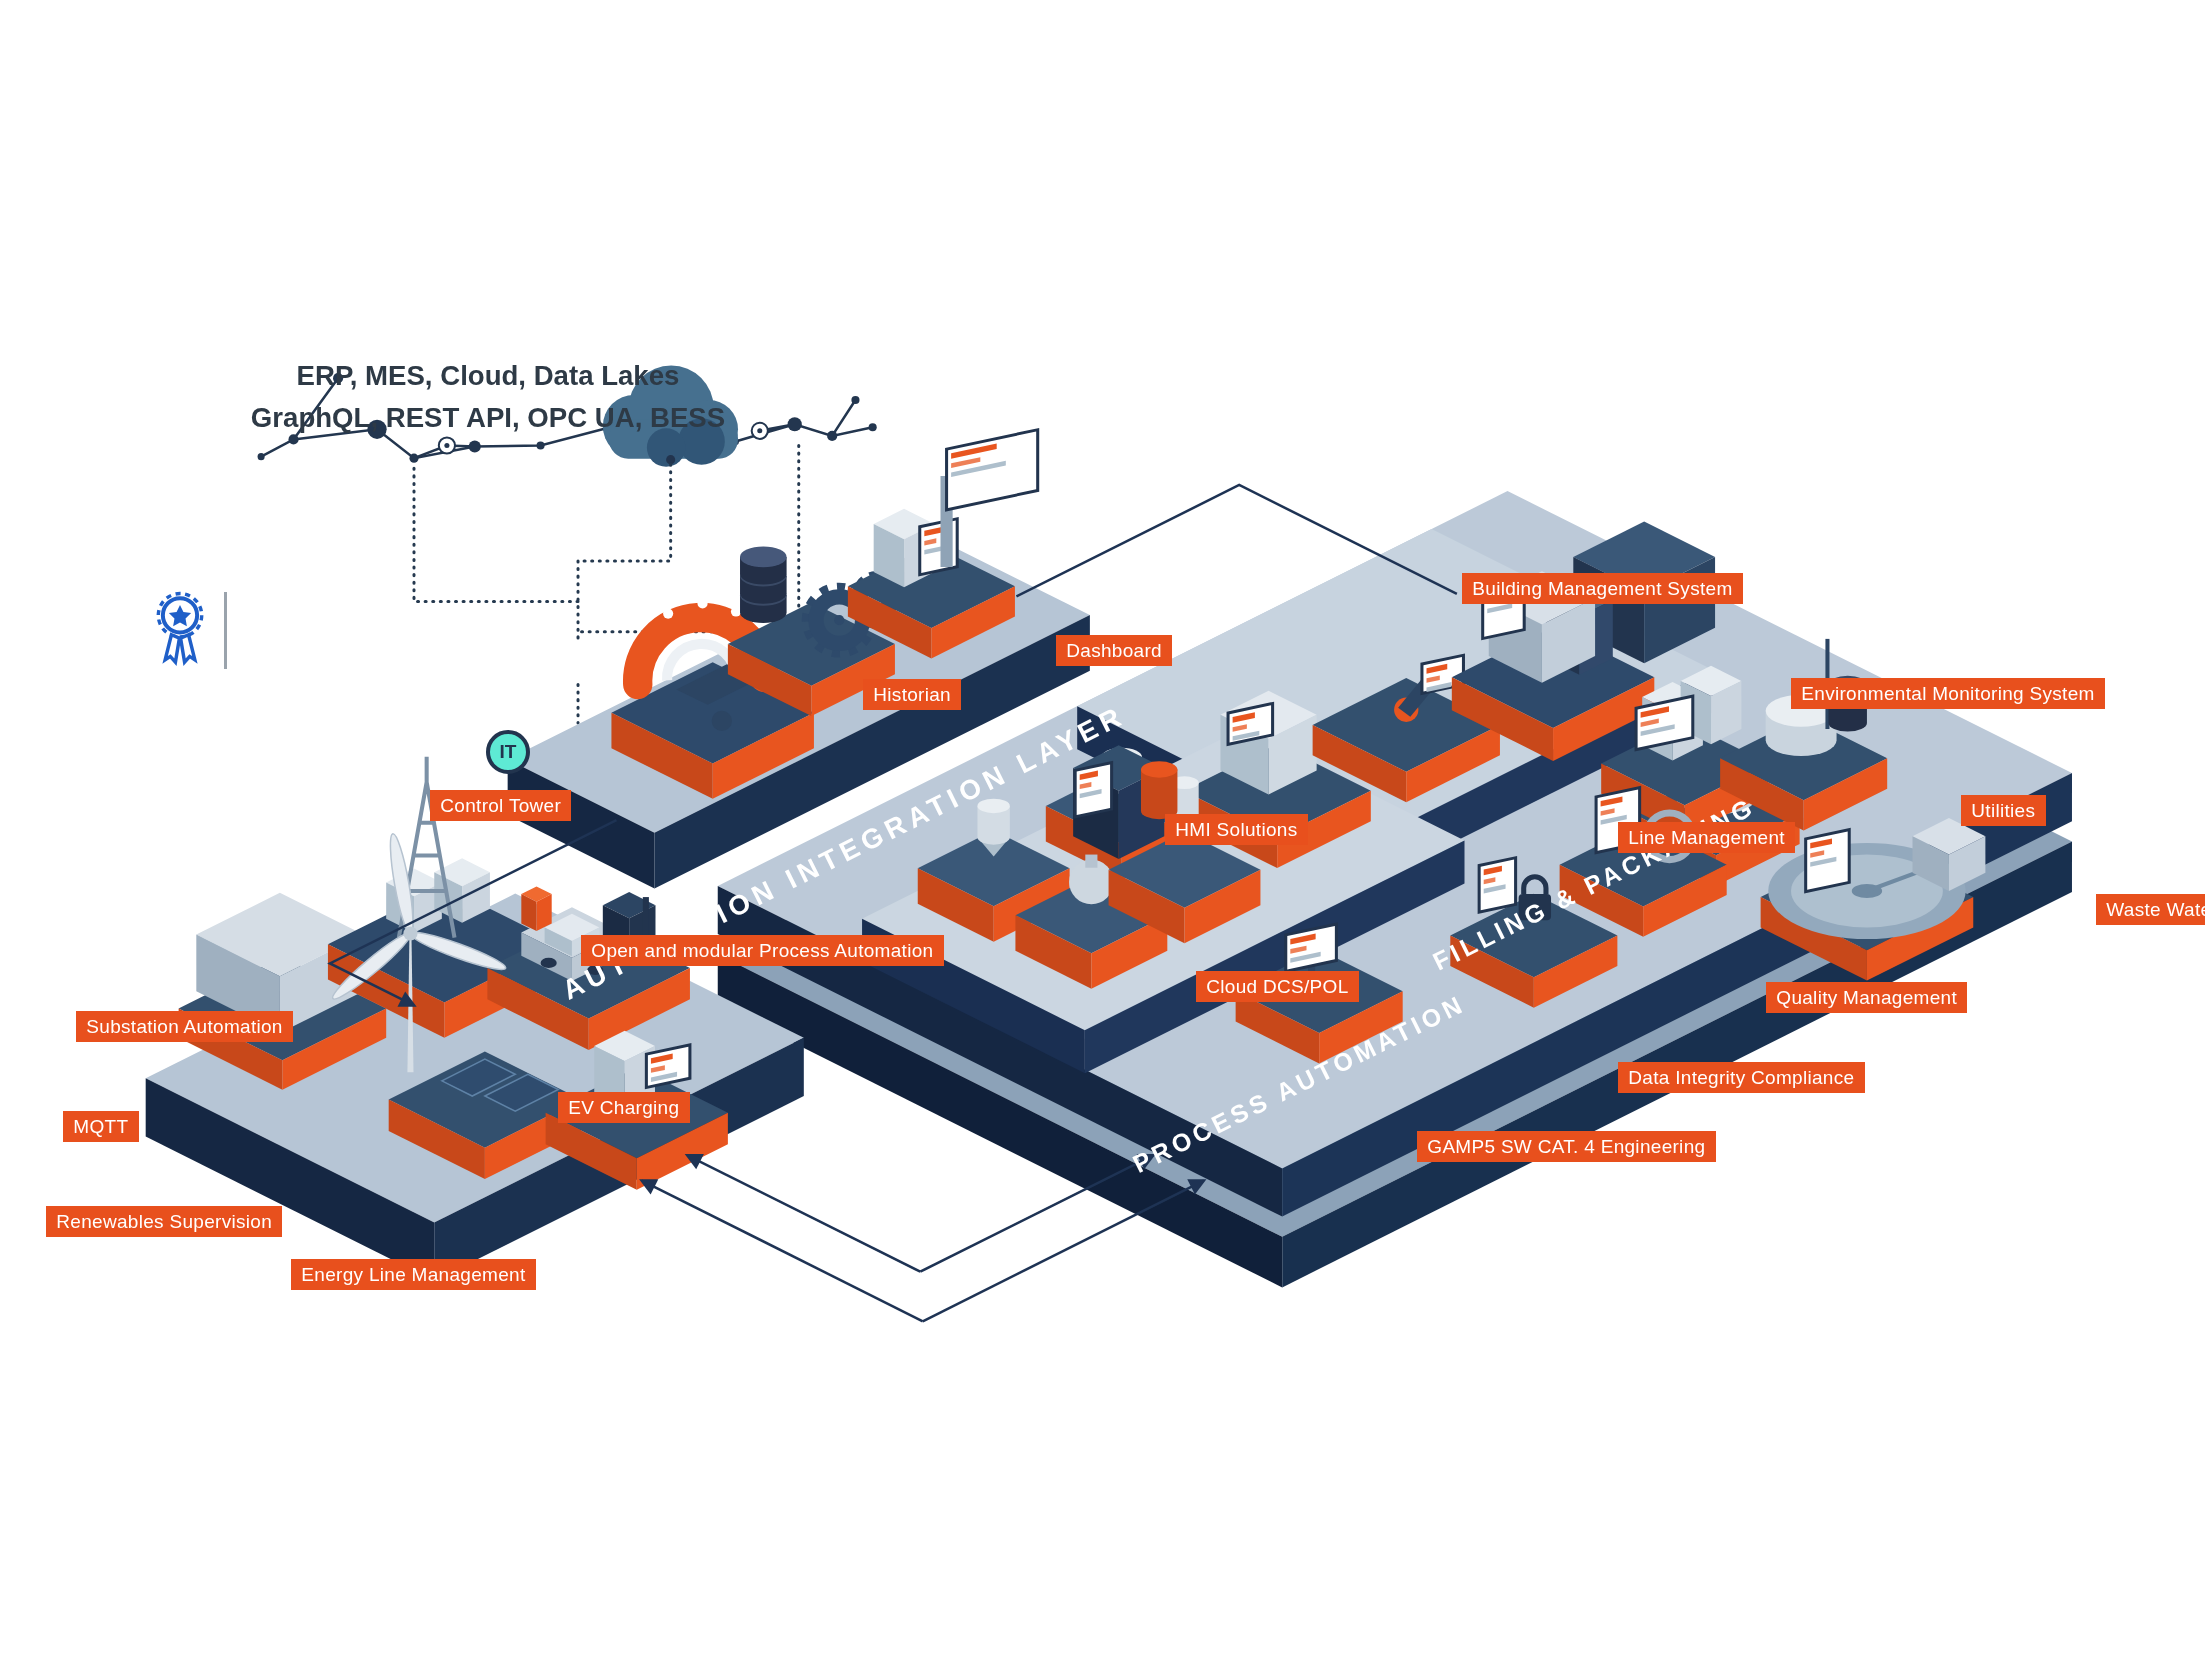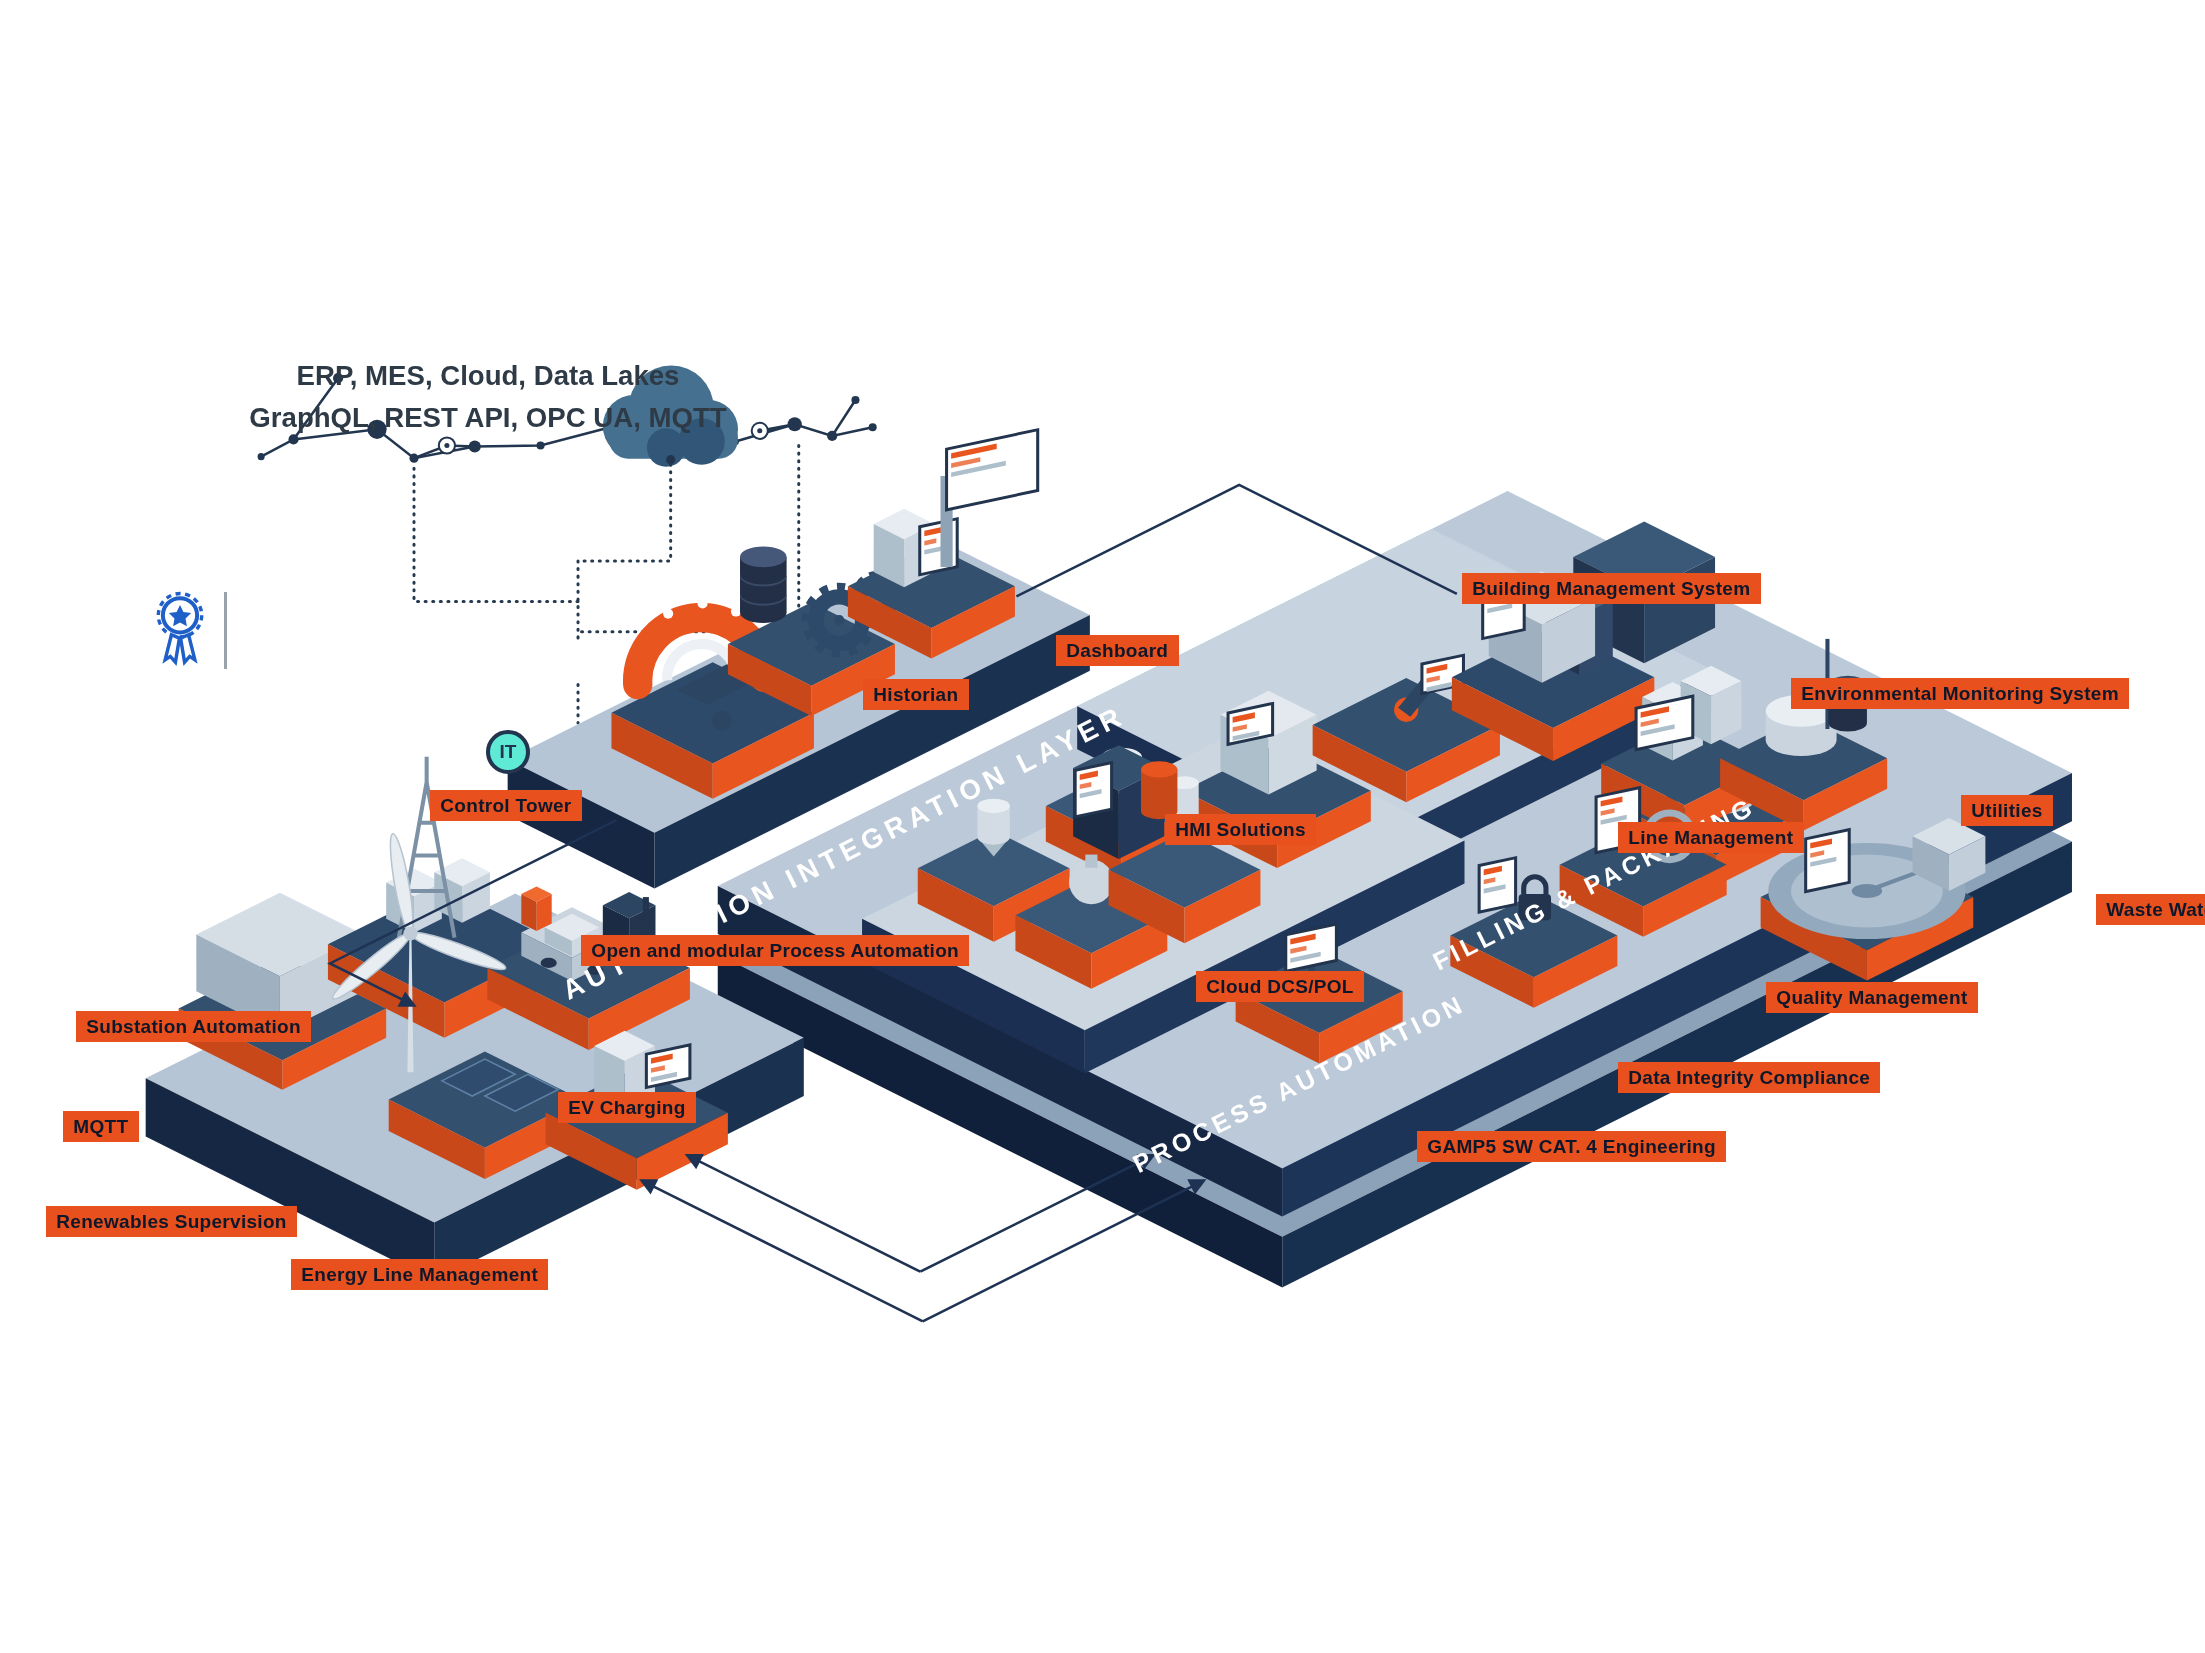--- a/index.html
+++ b/index.html
@@ -1,19 +1,19 @@
 <!DOCTYPE html>
 <html style="font-size:9.2px"><head>
 <meta charset="utf-8">
 <style>
   html,body{margin:0;padding:0;background:#fff;}
   #stage{position:relative;width:2205px;height:1458px;background:#ffffff;overflow:hidden;
          font-family:"Liberation Sans", sans-serif;}
   #scene{position:absolute;left:0;top:0;width:100%;height:100%;}
-  .chip{position:absolute;background:#E8501D;color:#0f172a;font-size:19px;font-weight:bold;
+  .chip{position:absolute;background:#E8501D;color:#ffffff;font-size:19px;font-weight:normal;
         padding:4.6px 10.3px;white-space:nowrap;z-index:6;letter-spacing:0.3px;}
   .edge-label{position:absolute;color:#ffffff;font-weight:bold;font-size:25px;letter-spacing:4px;
         white-space:nowrap;transform:translate(-50%,-50%) rotate(-26.5deg);z-index:5;}
   #header-text{position:absolute;left:488px;top:355px;transform:translateX(-50%);
         text-align:center;color:#2E3A46;font-size:27.6px;font-weight:bold;line-height:42px;z-index:4;}
   #badge{position:absolute;left:150px;top:589px;z-index:4;display:flex;align-items:flex-start;}
   #badge-divider{width:3.4px;height:77px;background:#9AA3AC;margin:3.4px 16px 0 13.8px;}
   .badge-line{color:#3C4752;font-size:21px;font-weight:bold;line-height:29px;white-space:nowrap;}
   .badge-certified{color:#1F5FC8;}
   #it-node{position:absolute;left:486px;top:730px;width:44px;height:44px;border:4px solid #22344E;
@@ -363,21 +363,21 @@
           <path d="M1560,2512 L1100,2282" fill="none" stroke="#1E3354" stroke-width="5" marker-end="url(#arr)"></path>
           <path d="M1560,2512 L2020,2282" fill="none" stroke="#1E3354" stroke-width="5" marker-end="url(#arr)"></path>
           <path d="M1565,2610 L1010,2332" fill="none" stroke="#1E3354" stroke-width="5" marker-end="url(#arr)"></path>
           <path d="M1565,2610 L2120,2332" fill="none" stroke="#1E3354" stroke-width="5" marker-end="url(#arr)"></path>
         </g>
       </g>
   </svg>
 
   <div id="header-text">
     <div>ERP, MES, Cloud, Data Lakes</div>
-    <div>GraphQL, REST API, OPC UA, MQTT</div>
+    <div>GraphQL, REST API, OPC UA, BESS</div>
   </div>
 
   <div id="badge">
     <svg width="60" height="80" viewBox="0 0 100 140">
       <circle cx="50" cy="46" r="38" fill="none" stroke="#1F5FC8" stroke-width="6" stroke-dasharray="9 8"></circle>
       <circle cx="50" cy="46" r="30" fill="#fff" stroke="#1F5FC8" stroke-width="7"></circle>
       <path d="M50,28 l6,12.2 13.5,2 -9.8,9.5 2.3,13.4 -12,-6.3 -12,6.3 2.3,-13.4 -9.8,-9.5 13.5,-2 Z" fill="#1F5FC8"></path>
       <polygon points="35,80 49,86 42,128 33,118 24,124" fill="#fff" stroke="#1F5FC8" stroke-width="6"></polygon>
       <polygon points="65,80 51,86 58,128 67,118 76,124" fill="#fff" stroke="#1F5FC8" stroke-width="6"></polygon>
     </svg>

